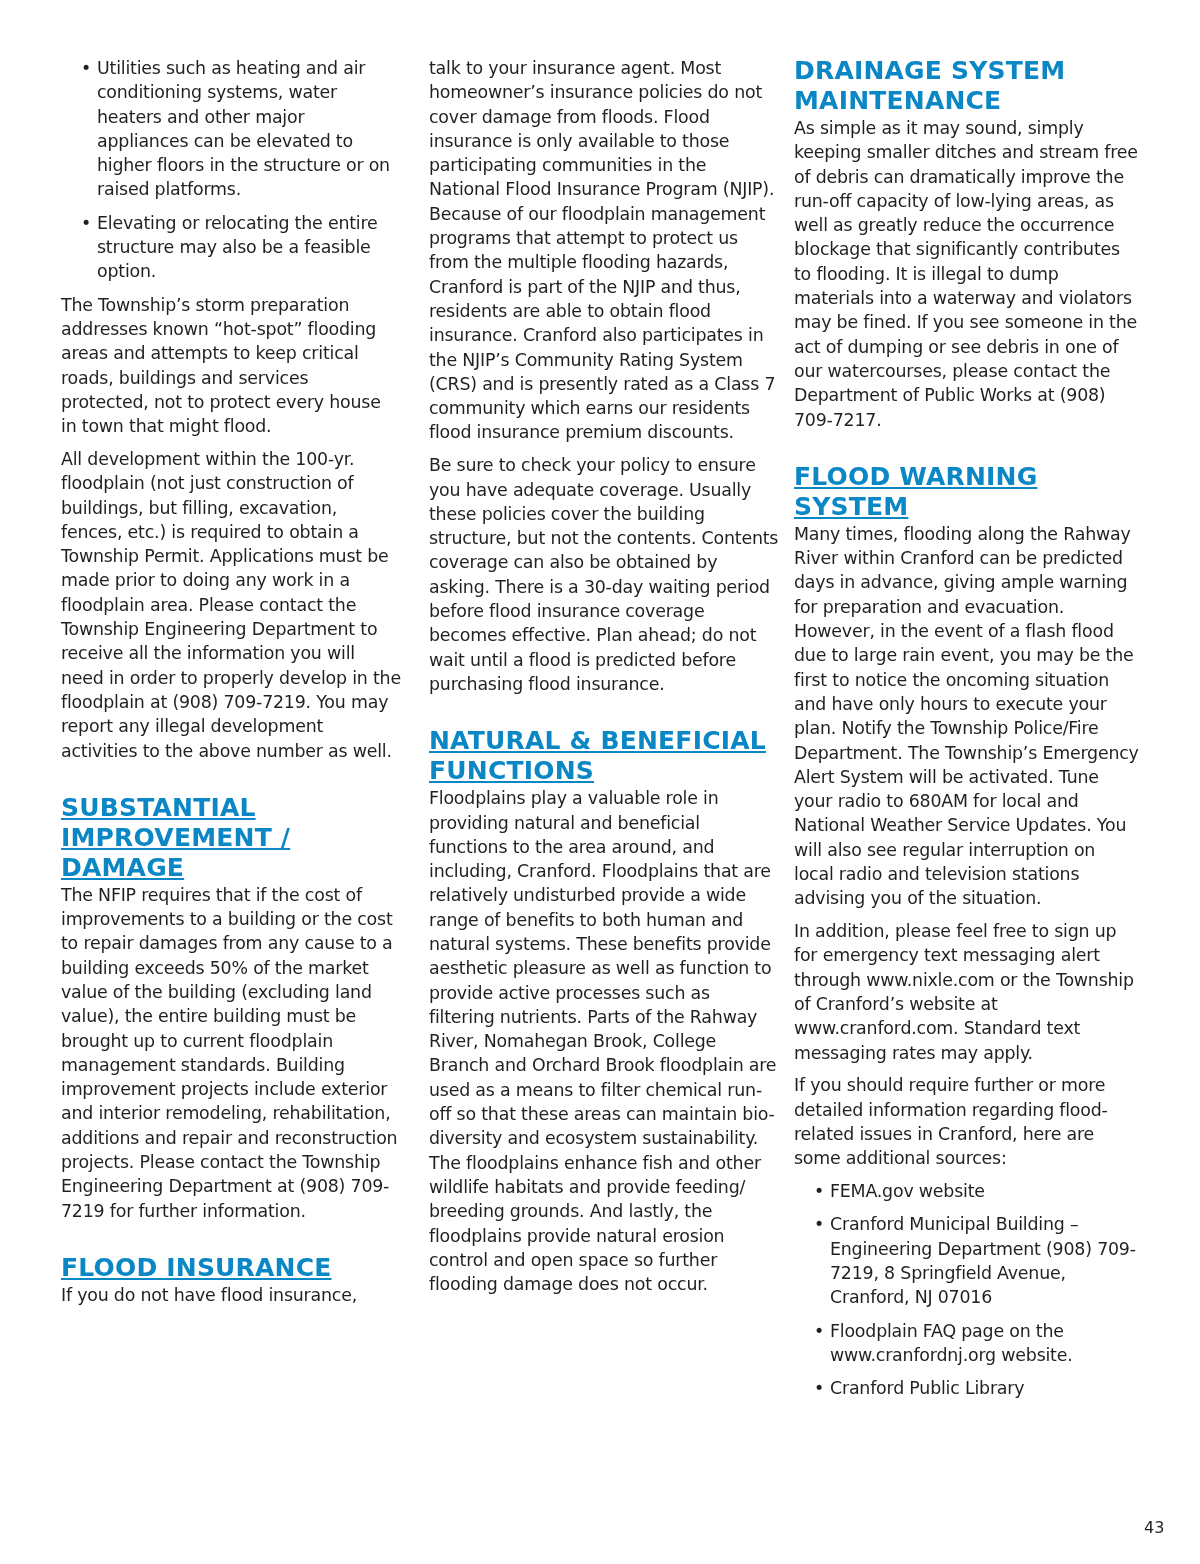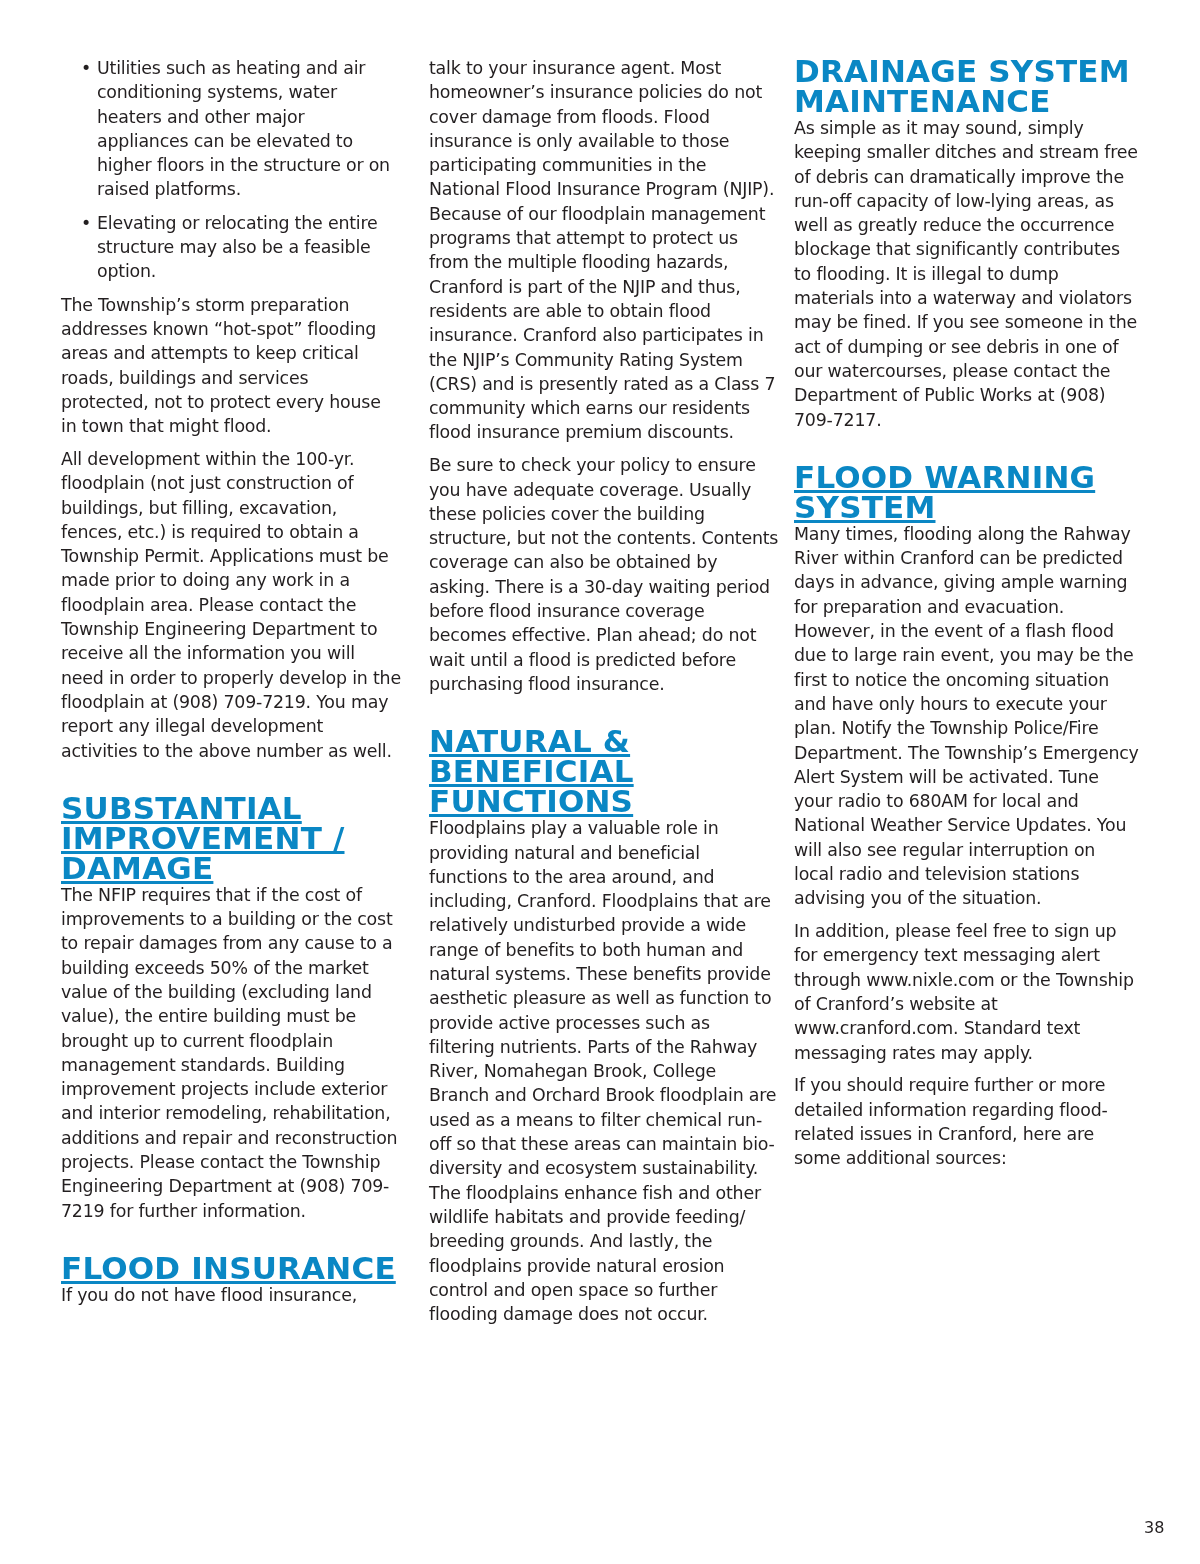--- a/index.html
+++ b/index.html
@@ -18,21 +18,21 @@
       letter-spacing: -0.2px;
     }
     #col1 { left: 61px; width: 340px; }
     #col2 { left: 429px; width: 350px; }
     #col3 { left: 794px; width: 345px; }
     .col p { margin-bottom: 8.5px; }
     h2 {
       font-family: "DejaVu Sans", "Liberation Sans", sans-serif;
       font-weight: bold;
       color: #0a87c4;
-      font-size: 31px;
+      font-size: 25px;
       line-height: 30px;
       letter-spacing: 0.2px;
       text-transform: uppercase;
     }
     h2.gap { margin-top: 30px; text-decoration: underline; }
     h2.gap-tight { margin-top: 0; }
     ul.bullets { list-style: none; padding-left: 20px; margin-bottom: 8.5px; }
     ul.bullets li {
       position: relative;
       padding-left: 16px;
@@ -82,15 +82,21 @@
 
 <div id="col3" class="col">
   <h2 class="gap-tight">DRAINAGE SYSTEM MAINTENANCE</h2>
   <p>As simple as it may sound, simply keeping smaller ditches and stream free of debris can dramatically improve the run-off capacity of low-lying areas, as well as greatly reduce the occurrence blockage that significantly contributes to flooding. It is illegal to dump materials into a waterway and violators may be fined. If you see someone in the act of dumping or see debris in one of our watercourses, please contact the Department of Public Works at (908) 709-7217.</p>
 
   <h2 class="gap">FLOOD WARNING SYSTEM</h2>
   <p>Many times, flooding along the Rahway River within Cranford can be predicted days in advance, giving ample warning for preparation and evacuation. However, in the event of a flash flood due to large rain event, you may be the first to notice the oncoming situation and have only hours to execute your plan. Notify the Township Police/Fire Department. The Township’s Emergency Alert System will be activated. Tune your radio to 680AM for local and National Weather Service Updates. You will also see regular interruption on local radio and television stations advising you of the situation.</p>
   <p>In addition, please feel free to sign up for emergency text messaging alert through www.nixle.com or the Township of Cranford’s website at www.cranford.com. Standard text messaging rates may apply.</p>
 
   <p>If you should require further or more detailed information regarding flood-related issues in Cranford, here are some additional sources:</p>
+  <ul class="bullets">
+    <li>FEMA.gov website</li>
+    <li>Cranford Municipal Building – Engineering Department (908) 709-7219, 8 Springfield Avenue, Cranford, NJ 07016</li>
+    <li>Floodplain FAQ page on the www.cranfordnj.org website.</li>
+    <li>Cranford Public Library</li>
+  </ul>
 </div>
 
-<div class="page-number">38</div>
+<div class="page-number">43</div>
 
 </body></html>

